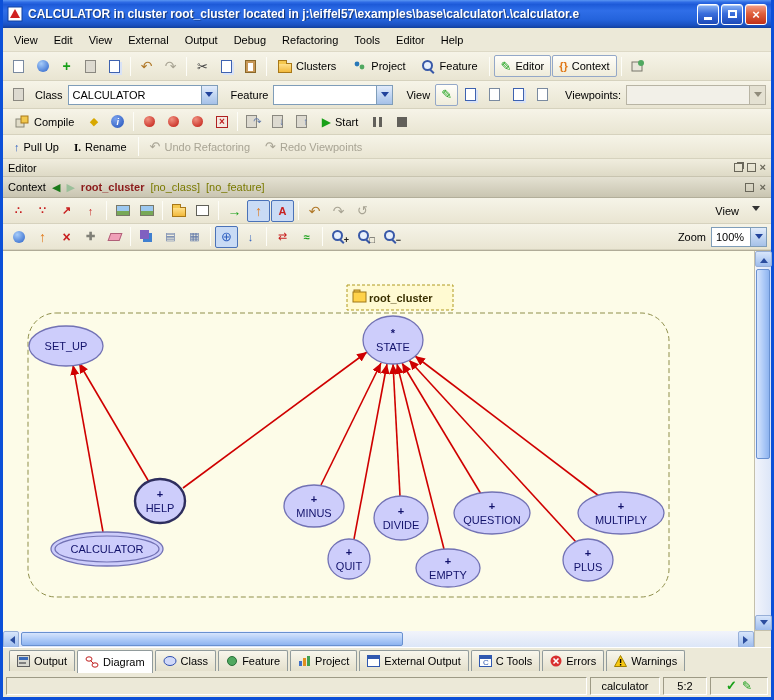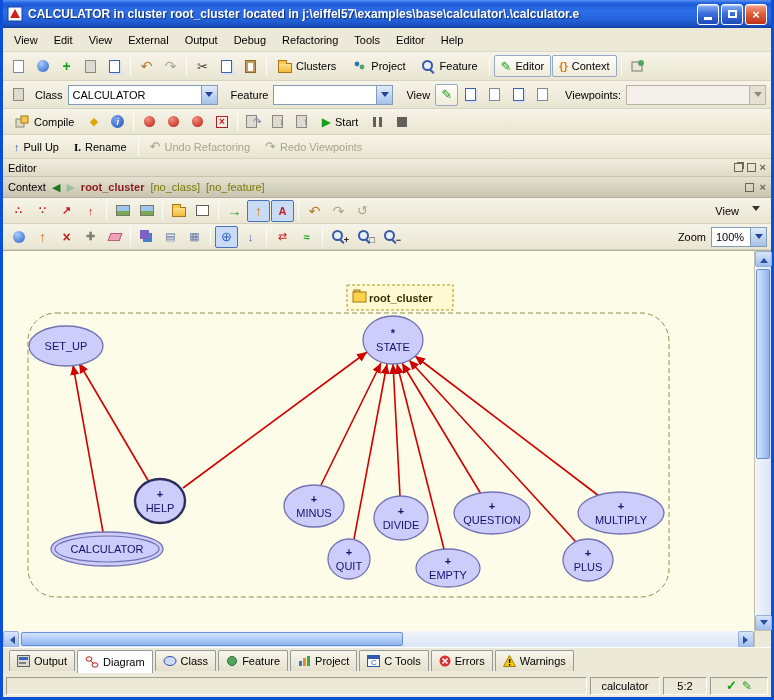--- a/index.html
+++ b/index.html
@@ -634,20 +634,29 @@
             <rect x="9" y="1" width="3" height="10" fill="#40A050"></rect>
           </svg>
         </span>
       <span>Project</span>
     </span>
     <span class="tab">
       <span class="tic">
           <svg width="13" height="12">
             <rect x="0.5" y="0.5" width="12" height="11" fill="#fff" stroke="#3058B0"></rect>
             <rect x="1" y="1" width="11" height="3" fill="#3058B0"></rect>
+          </svg>
+        </span>
+      <span>External Output</span>
+    </span>
+    <span class="tab">
+      <span class="tic">
+          <svg width="13" height="12">
+            <rect x="0.5" y="0.5" width="12" height="11" fill="#fff" stroke="#3058B0"></rect>
+            <rect x="1" y="1" width="11" height="3" fill="#3058B0"></rect>
             <text x="4" y="10" font-size="8" fill="#3058B0">C</text>
           </svg>
         </span>
       <span>C Tools</span>
     </span>
     <span class="tab">
       <span class="tic">
           <svg width="12" height="12">
             <circle cx="6" cy="6" r="5.5" fill="#D83030"></circle>
             <path d="M3.5 3.5 L8.5 8.5 M8.5 3.5 L3.5 8.5" stroke="#fff" stroke-width="1.6"></path>

